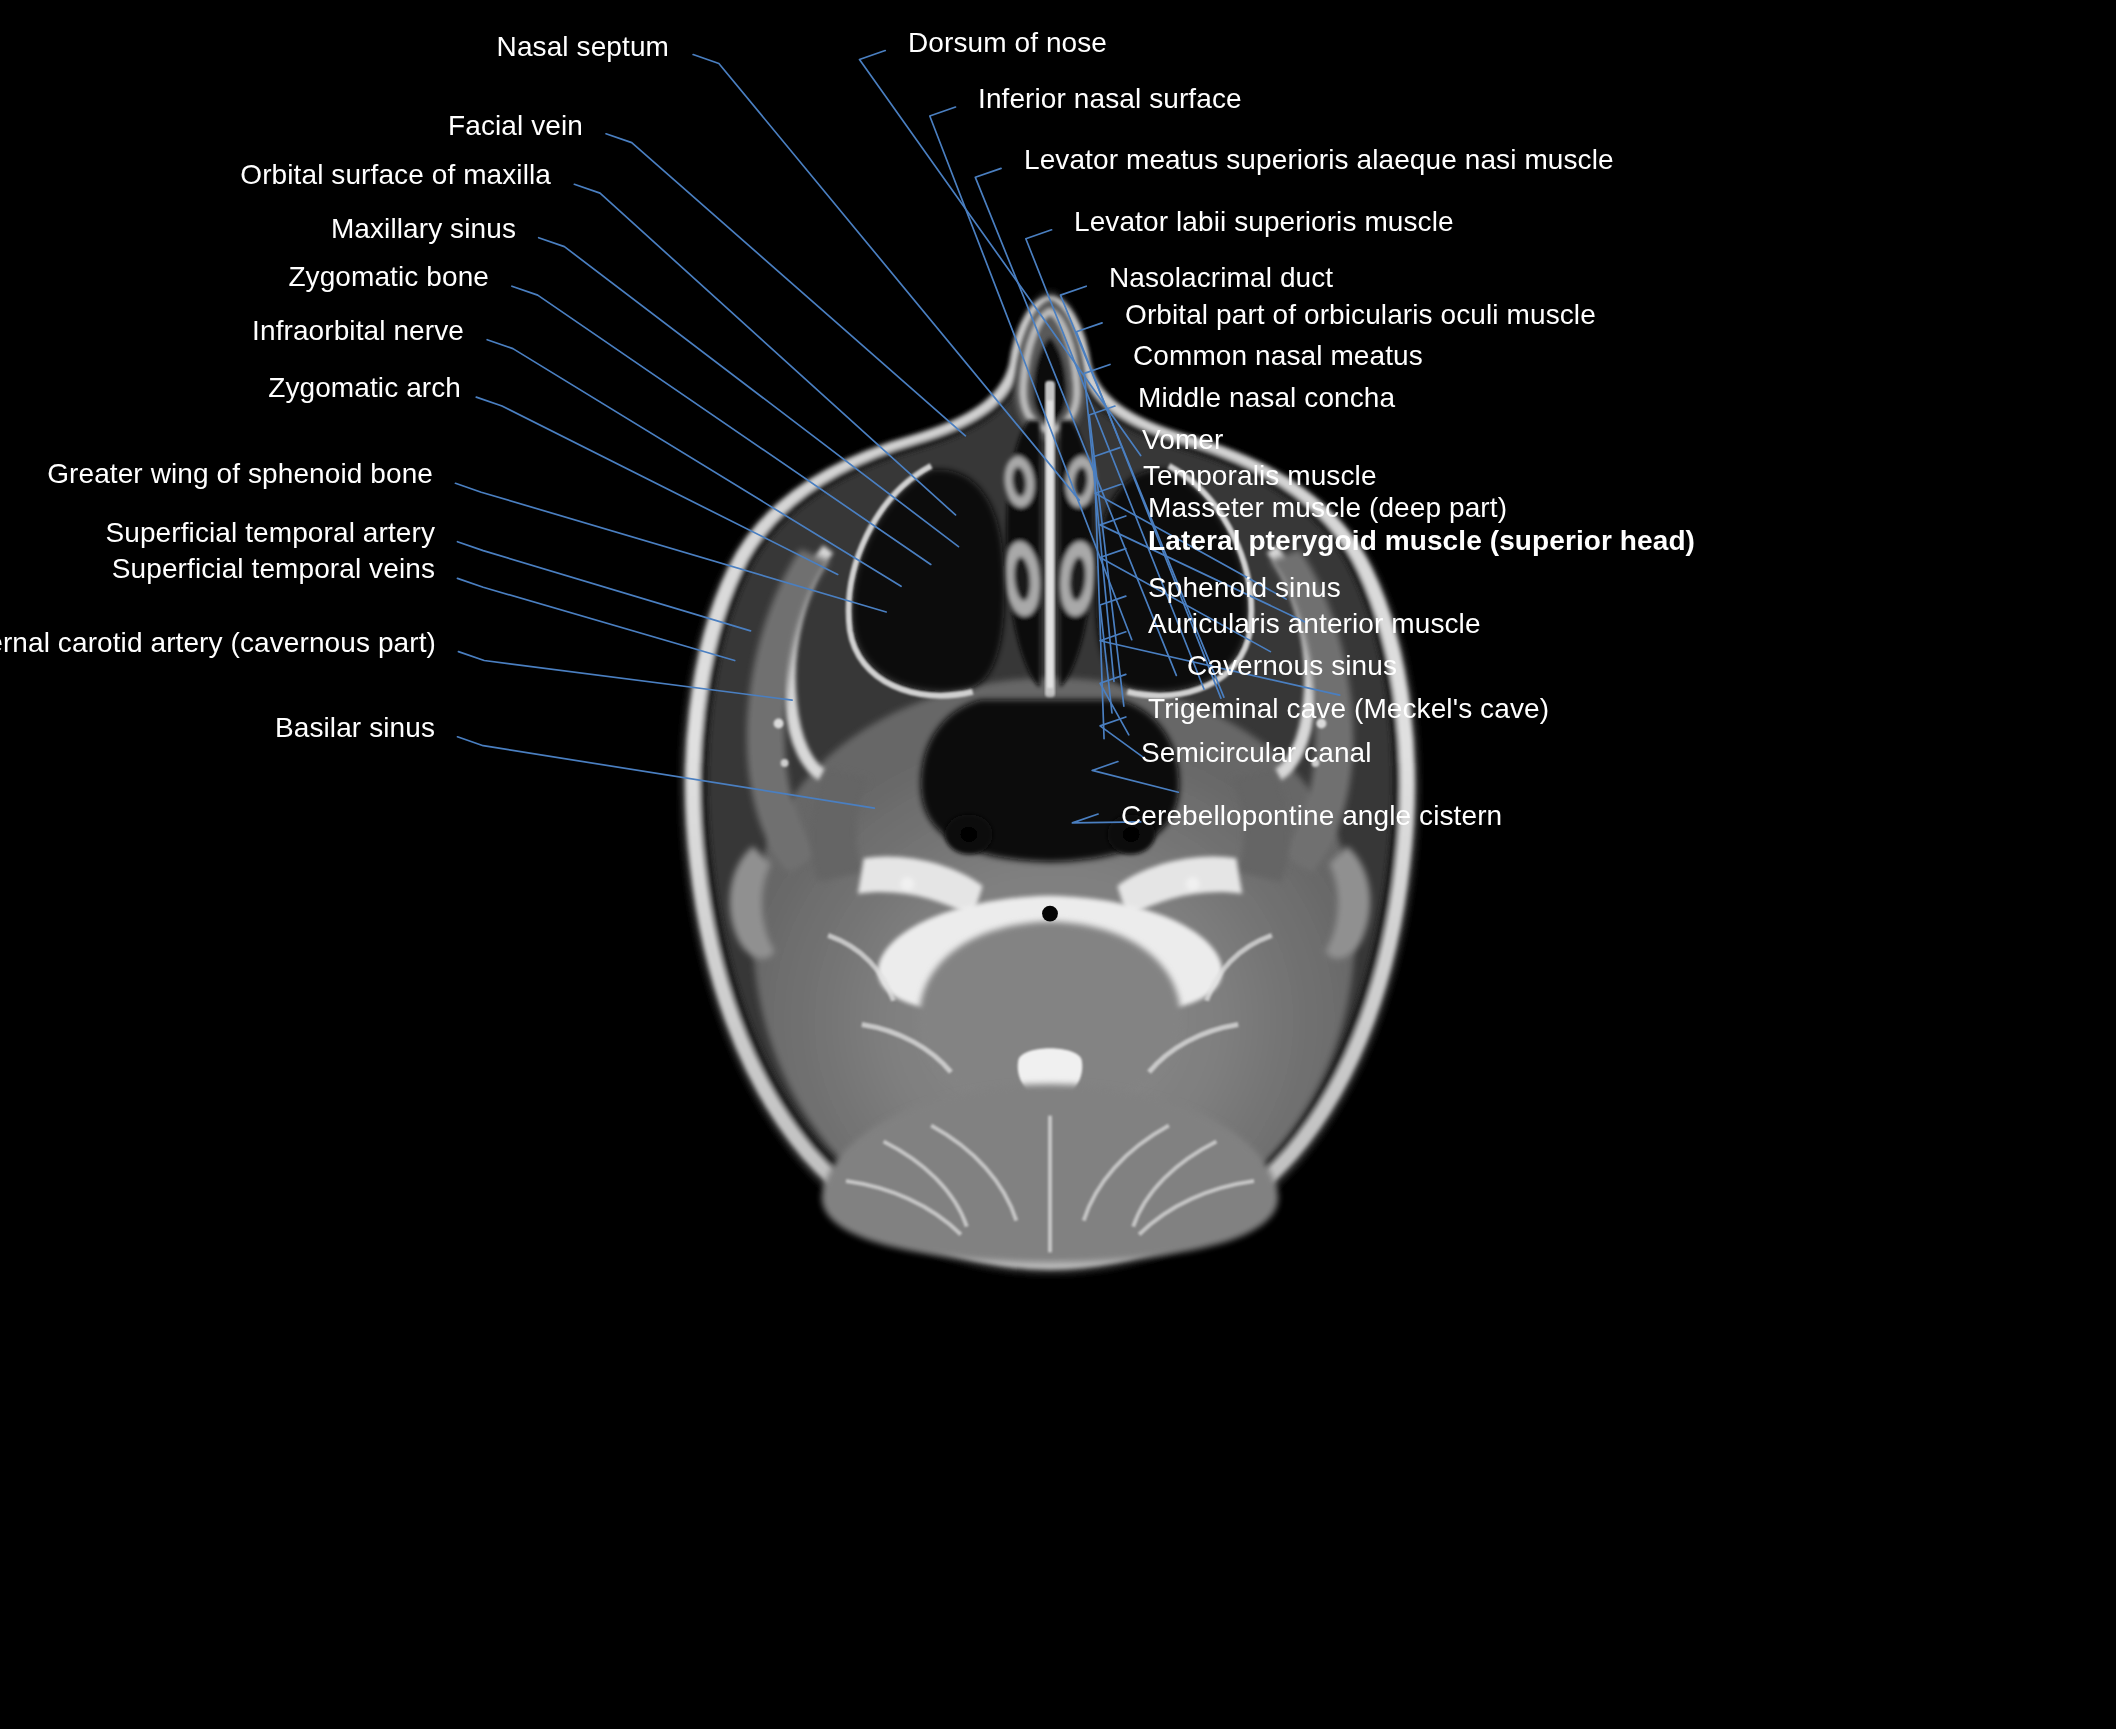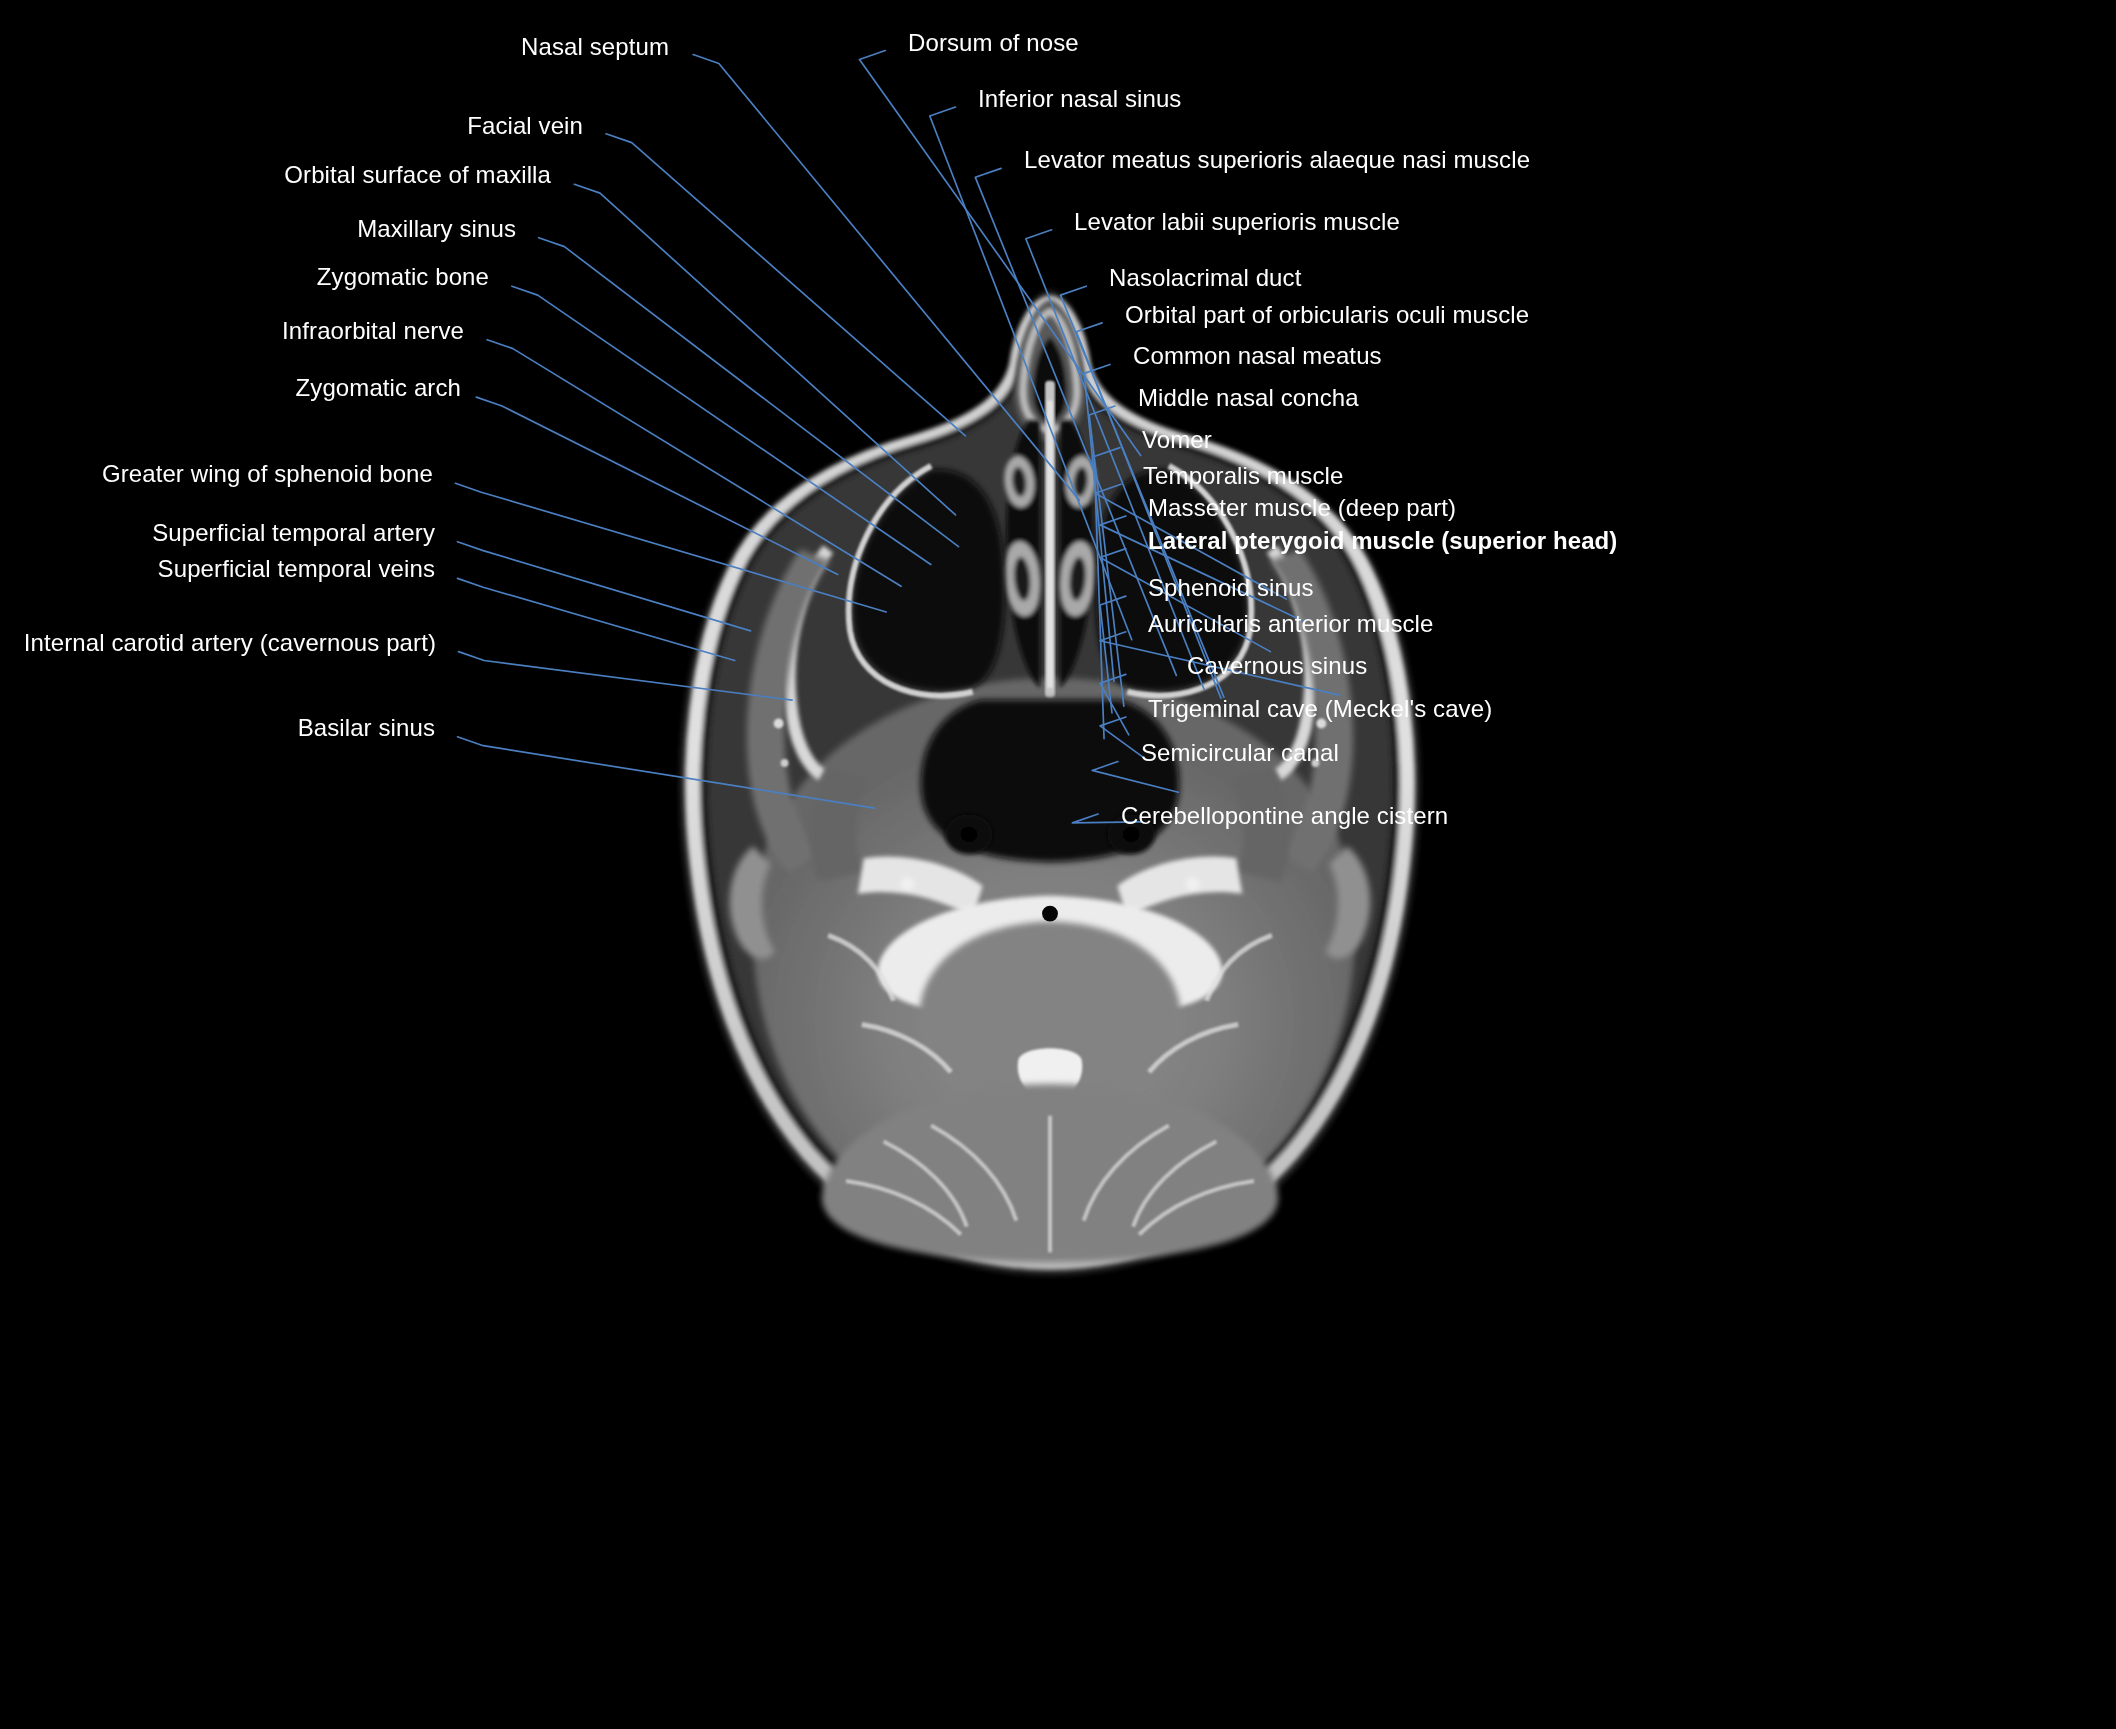--- a/index.html
+++ b/index.html
@@ -32,21 +32,21 @@
     left: 0; top: 0;
     width: 2117px;
     height: 1730px;
     pointer-events: none;
   }
 
   
   .label {
     position: absolute;
     color: #ffffff;
-    font-size: 24px;
+    font-size: 28px;
     line-height: 1;
     white-space: nowrap;
     letter-spacing: 0.1px;
   }
   .label.left  { text-align: right; transform: translate(-100%, -50%); }
   .label.right { text-align: left;  transform: translate(0, -50%); }
 </style>
 </head>
 <body>
 
@@ -321,21 +321,21 @@
       <div class="label left" style="left: 464px; top: 331px;">Infraorbital nerve</div>
       <div class="label left" style="left: 453px; top: 388px; margin-left: 8px;">Zygomatic arch</div>
       <div class="label left" style="left: 433px; top: 474px;">Greater wing of sphenoid bone</div>
       <div class="label left" style="left: 435px; top: 533px;">Superficial temporal artery</div>
       <div class="label left" style="left: 435px; top: 569px;">Superficial temporal veins</div>
       <div class="label left" style="left: 436px; top: 643px;">Internal carotid artery (cavernous part)</div>
       <div class="label left" style="left: 435px; top: 728px;">Basilar sinus</div>
     </div>
   <div id="labels-right">
       <div class="label right" style="left: 908px; top: 43px;">Dorsum of nose</div>
-      <div class="label right" style="left: 978px; top: 99px;">Inferior nasal sinus</div>
+      <div class="label right" style="left: 978px; top: 99px;">Inferior nasal surface</div>
       <div class="label right" style="left: 1024px; top: 160px;">Levator meatus superioris alaeque nasi muscle</div>
       <div class="label right" style="left: 1074px; top: 222px;">Levator labii superioris muscle</div>
       <div class="label right" style="left: 1109px; top: 278px;">Nasolacrimal duct</div>
       <div class="label right" style="left: 1125px; top: 315px;">Orbital part of orbicularis oculi muscle</div>
       <div class="label right" style="left: 1133px; top: 356px;">Common nasal meatus</div>
       <div class="label right" style="left: 1138px; top: 398px;">Middle nasal concha</div>
       <div class="label right" style="left: 1142px; top: 440px;">Vomer</div>
       <div class="label right" style="left: 1143px; top: 476px;">Temporalis muscle</div>
       <div class="label right" style="left: 1148px; top: 508px;">Masseter muscle (deep part)</div>
       <div class="label right" style="left: 1148px; top: 541px; font-weight: bold;">Lateral pterygoid muscle (superior head)</div>

